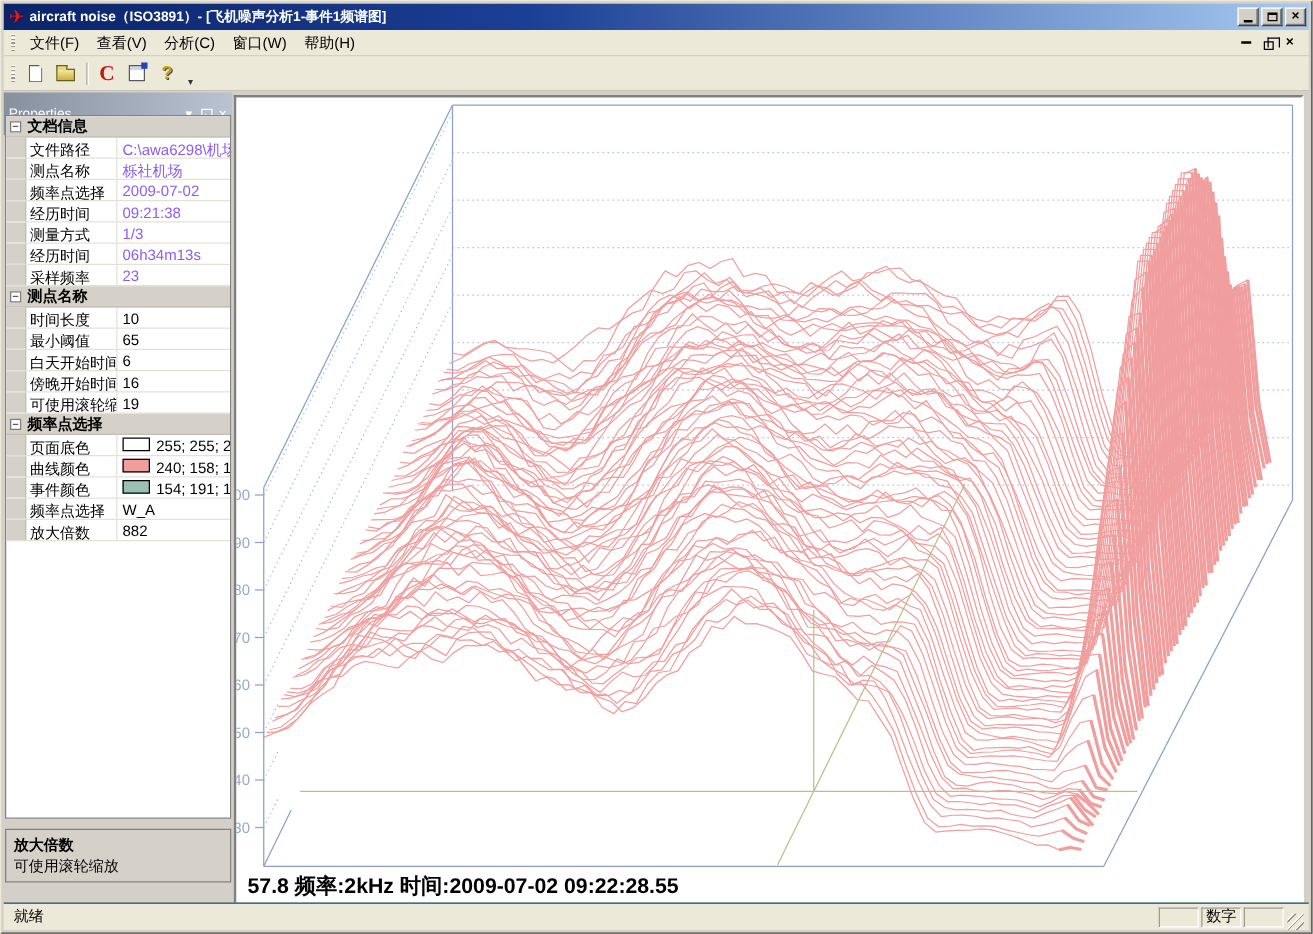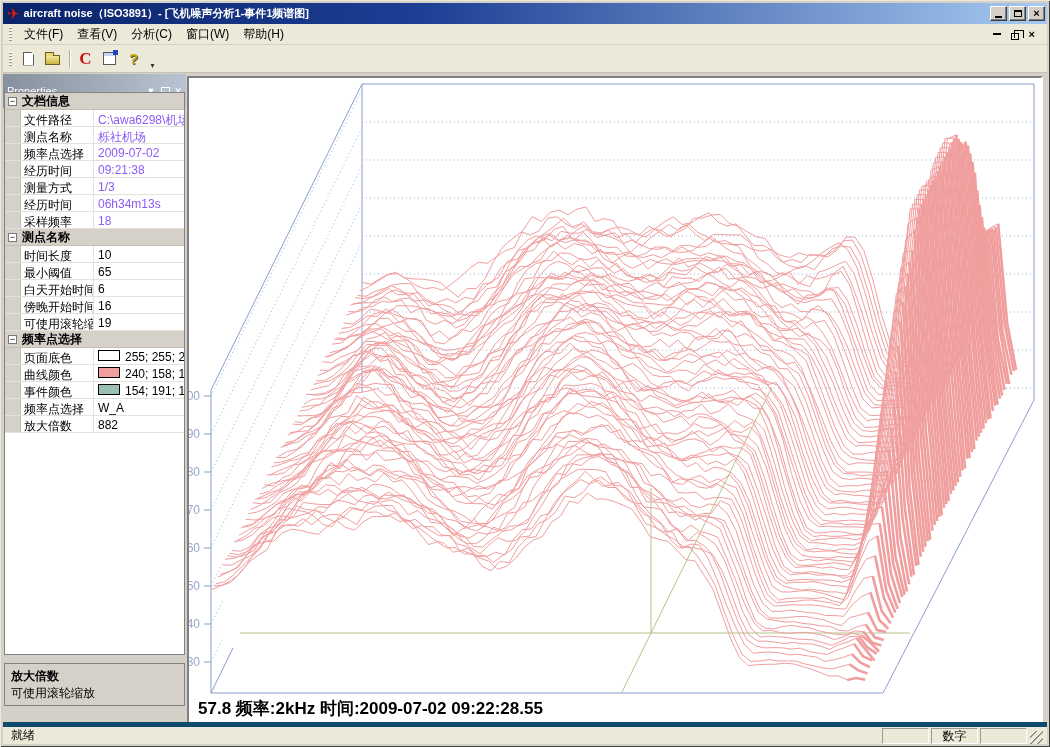--- a/index.html
+++ b/index.html
@@ -69,23 +69,23 @@
   .props-desc .d-title{font-weight:bold;}
   
   .chart-panel{position:absolute;left:187px;top:76px;width:856px;height:650px;background:#fff;
     border:2px solid;border-color:#808080 #fff #fff #808080;}
   .splitter{position:absolute;left:186px;top:74px;width:2px;height:645px;background:#D4D0C8;}
   svg{display:block;}
   .readout{font-family:"Liberation Sans","DejaVu Sans",sans-serif;font-size:17px;font-weight:600;fill:#000;}
   .ylab{font-family:"Liberation Sans","DejaVu Sans",sans-serif;font-size:12px;}
   
   .statusbar{position:absolute;left:3px;top:722px;width:1044px;height:22px;background:#ECE9D8;
-    border-top:5px solid #0c4a6e;display:flex;align-items:flex-end;padding:0 4px;}
+    border-top:1px solid #0c4a6e;display:flex;align-items:center;padding:0 4px;}
   .sb-ready{flex:1;padding-left:4px;}
-  .sb-cell{width:47px;height:16px;margin-left:2px;border:1px solid;border-color:#9D9A90 #fff #fff #9D9A90;
+  .sb-cell{width:32px;height:16px;margin-left:2px;border:1px solid;border-color:#9D9A90 #fff #fff #9D9A90;
     display:flex;align-items:center;justify-content:center;}
   .sb-grip{width:13px;height:13px;margin-left:3px;align-self:flex-end;
     background:repeating-linear-gradient(135deg,transparent 0 3px,#fff 3px 4px,#928F84 4px 5px);}
 </style>
 </head>
 <body>
 
 <div class="window">
 
   <div class="titlebar">
@@ -182,21 +182,21 @@
           <span class="val muted">1/3</span>
         </div>
       <div class="prow">
           <span class="gut"></span>
           <span class="lab">经历时间</span>
           <span class="val muted">06h34m13s</span>
         </div>
       <div class="prow">
           <span class="gut"></span>
           <span class="lab">采样频率</span>
-          <span class="val muted">18</span>
+          <span class="val muted">23</span>
         </div>
 
       <div class="psec">
         <span class="minus">−</span>
         <span>测点名称</span>
       </div>
       <div class="prow">
           <span class="gut"></span>
           <span class="lab">时间长度</span>
           <span class="val">10</span>

